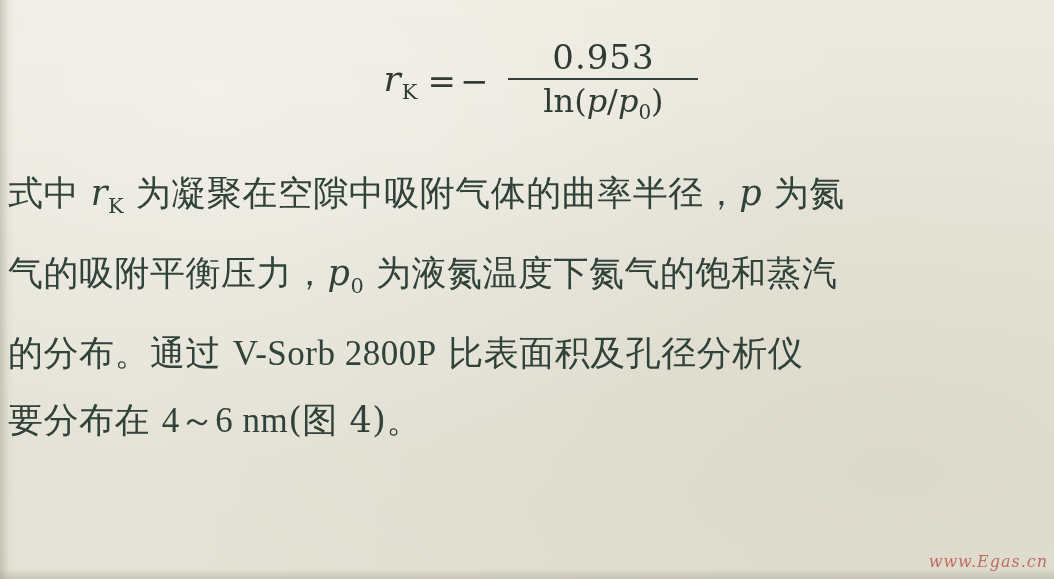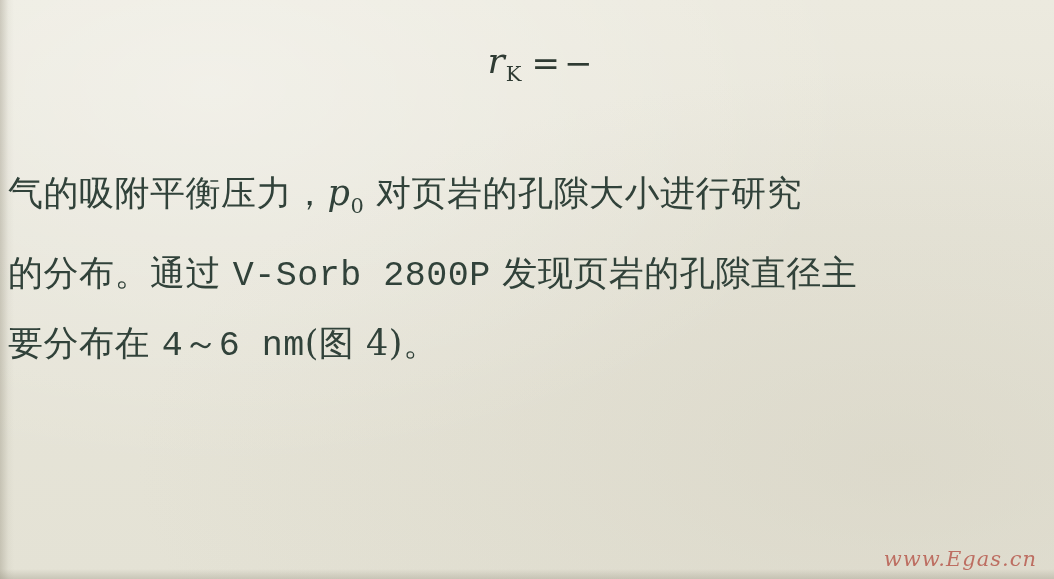--- a/index.html
+++ b/index.html
@@ -120,58 +120,66 @@
     white-space: nowrap;
   }
   .it {
     font-style: italic;
   }
   .sub {
     font-size: 21px;
     vertical-align: sub;
   }
   .lat {
-    font-family: Liberation Mono, monospace;
+    font-family: Liberation Serif, serif;
     letter-spacing: 0.5px;
   }
 
   
   .watermark {
     position: absolute;
-    right: 17px;
+    right: 6px;
     bottom: 8px;
     color: #b24a3e;
     opacity: 0.75;
     font-family: "DejaVu Serif", serif;
     font-style: italic;
-    font-size: 21px;
+    font-size: 16px;
     letter-spacing: 1px;
   }
 </style>
 </head>
 <body>
 
 <div class="page">
   <div class="edge-left"></div>
   <div class="edge-bottom"></div>
 
   <div class="formula">
     <div class="formula-inner">
       <span class="var-rk"><span>r</span><span class="sub">K</span></span>
       <span class="eq-sign">=</span>
       <span class="minus-sign">−</span>
+      <span class="frac">
+        <span class="num">0.953</span>
+        <span class="bar"></span>
+        <span class="den"><span>ln(</span><span class="it">p</span><span>/</span><span class="it">p</span><span class="sub0">0</span><span>)</span></span>
+      </span>
     </div>
   </div>
 
   <div class="body-text">
     <div class="line">
-      <span>气的吸附平衡压力，</span><span class="it">p</span><span class="sub">0</span><span> 对页岩的孔隙大小进行研究</span>
+      <span>式中 </span><span class="it">r</span><span class="sub">K</span><span> 为凝聚在空隙中吸附气体的曲率半径，</span><span class="it">p</span><span> 为氮</span>
     </div>
     <div class="line">
-      <span>的分布。通过 </span><span class="lat">V-Sorb 2800P</span><span> 发现页岩的孔隙直径主</span>
+      <span>气的吸附平衡压力，</span><span class="it">p</span><span class="sub">0</span><span> 为液氮温度下氮气的饱和蒸汽</span>
+    </div>
+    <div class="line">
+      <span>的分布。通过 </span><span class="lat">V-Sorb 2800P</span><span> 比表面积及孔径分析仪</span>
     </div>
     <div class="line">
       <span>要分布在 </span><span class="lat">4～6 nm</span><span>(图 4)。</span>
     </div>
   </div>
 
   <div class="watermark">www.Egas.cn</div>
 </div>
 
 </body></html>

